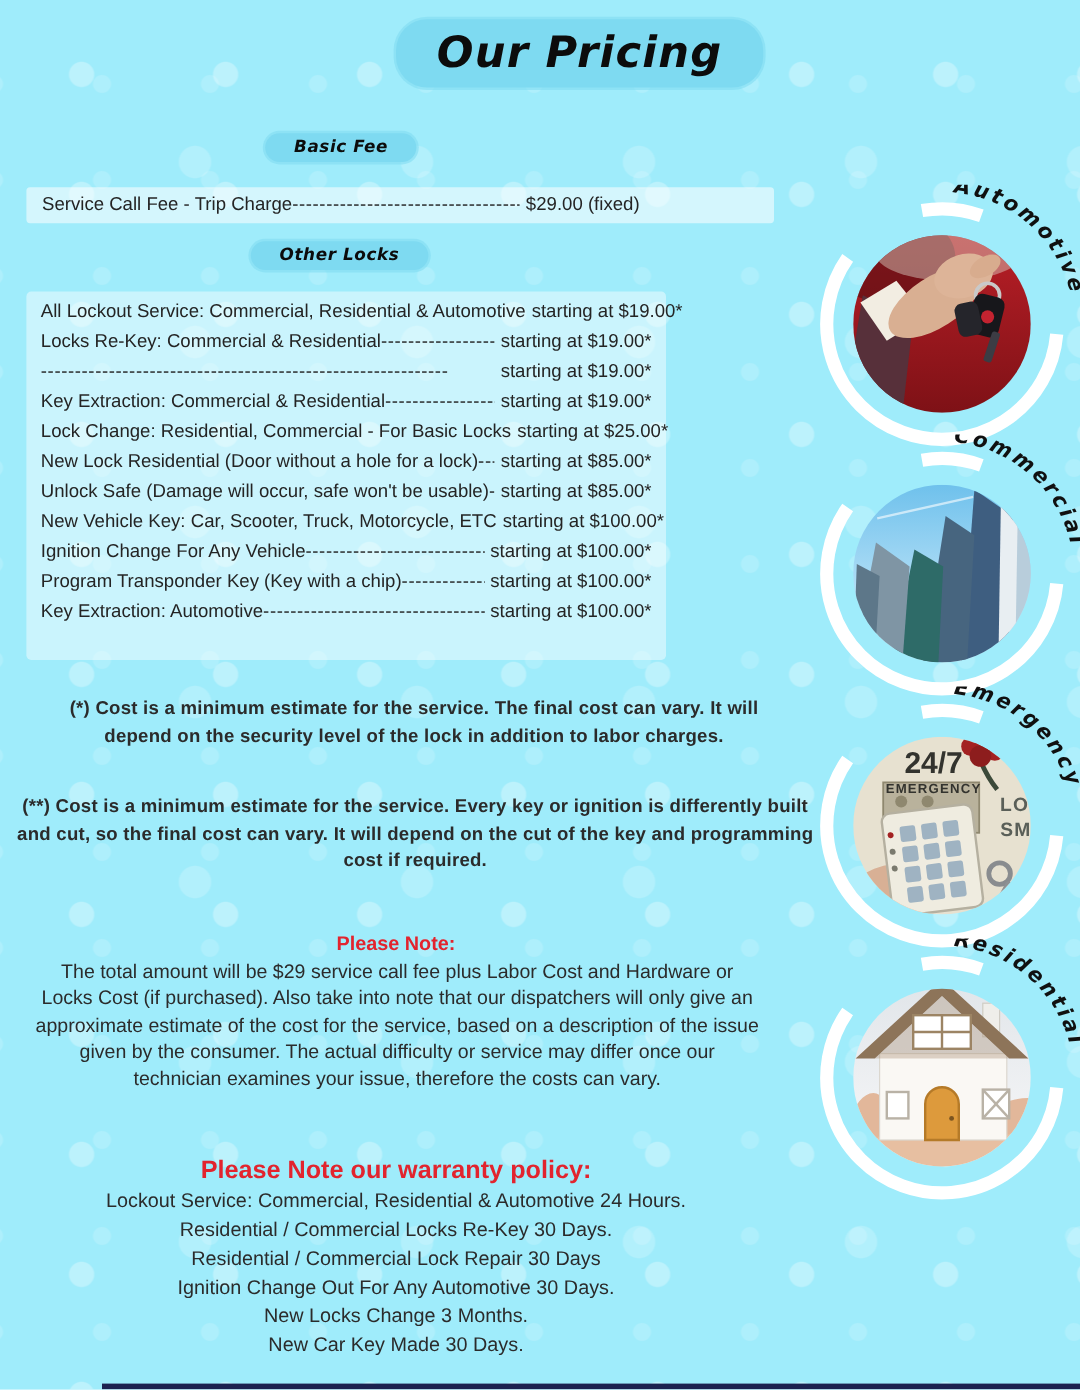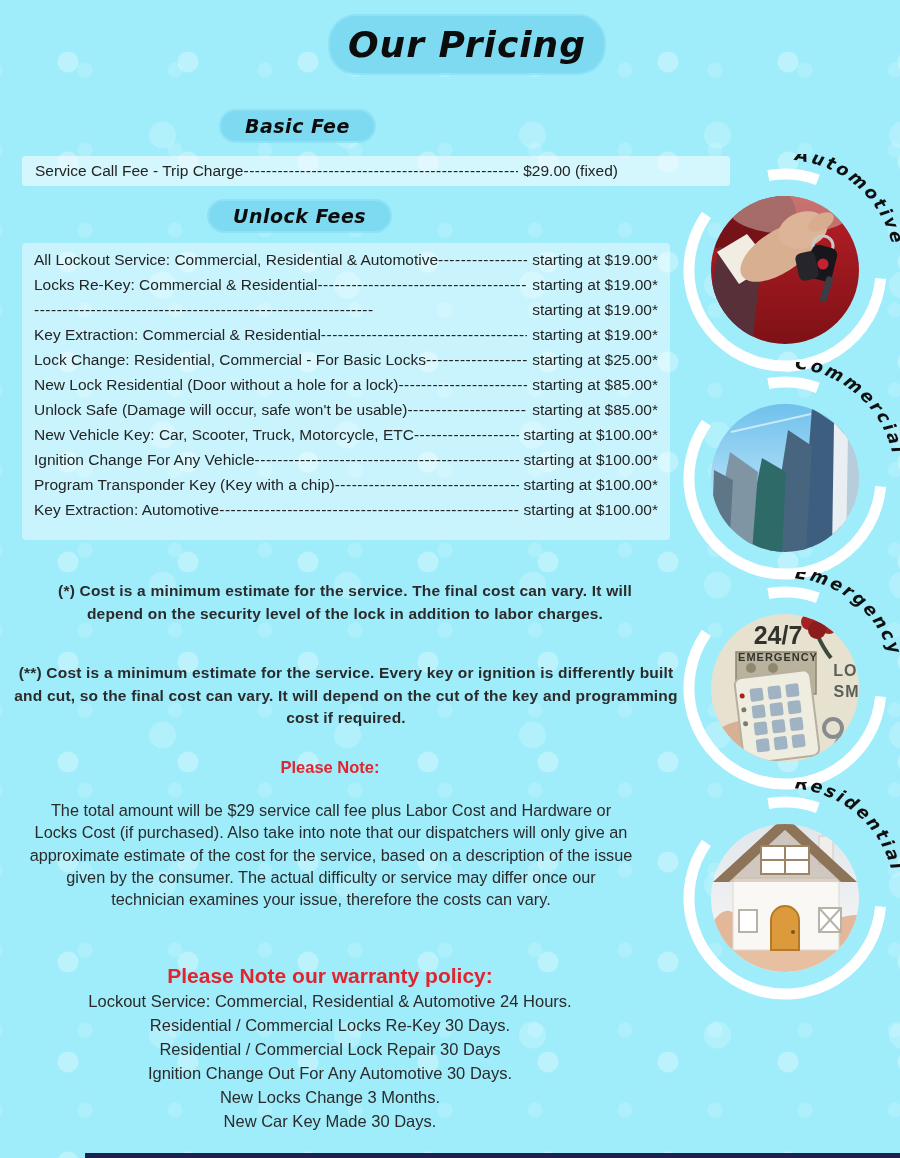--- a/index.html
+++ b/index.html
@@ -18,46 +18,46 @@
     color:#232323;
   }
 
   .bubble{
     position:absolute; width:fit-content;
     background:#7edaf1; border-radius:26px;
     font-family:"DejaVu Sans", sans-serif; font-weight:bold; font-style:italic;
     color:#0c0c0c; white-space:nowrap;
     box-shadow:0 0 0 2px rgba(126,218,241,.55);
   }
-  .title-bubble{ left:330px; top:16px; font-size:36px; padding:8px 18px; letter-spacing:1px; }
-  .sub-bubble{ font-size:19px; padding:4px 24px; letter-spacing:.5px; }
+  .title-bubble{ left:330px; top:16px; font-size:36px; padding:8px 34px; letter-spacing:1px; }
+  .sub-bubble{ font-size:14px; padding:4px 24px; letter-spacing:.5px; }
 
   .fee-row{
     position:absolute; display:flex; align-items:center;
     background:rgba(255,255,255,.55); border-radius:3px;
     font-size:15.5px; color:#242424;
   }
-  .basic-row{ left:22px; top:156px; width:708px; height:30px; padding:0 112px 0 13px; }
+  .basic-row{ left:22px; top:156px; width:623px; height:30px; padding:0 112px 0 13px; }
 
   .fee-panel{
-    position:absolute; left:22px; top:243px; width:648px;
+    position:absolute; left:22px; top:243px; width:533px;
     background:rgba(255,255,255,.45); border-radius:4px;
-    padding:8px 12px 14px 12px;
+    padding:8px 12px 24px 12px;
   }
   .fee-line{ display:flex; align-items:baseline; height:25px; font-size:15.5px; color:#242424; }
   .fee-label{ white-space:nowrap; }
   .leader{ flex:1; overflow:hidden; white-space:nowrap; letter-spacing:.5px; }
   .fee-price{ white-space:nowrap; padding-left:5px; }
 
   .note{ position:absolute; text-align:center; font-size:15.5px; line-height:22.5px; color:#2b2b2b; letter-spacing:.2px;font-weight:bold; }
   .note1{ left:30px; top:580px; width:630px; }
   .note2{ left:8px; top:662px; width:676px; }
 
   .red-heading{ position:absolute; text-align:center; color:#e2242e; font-weight:bold; }
-  .pn-heading{ left:0; top:758px; width:660px; font-size:16.5px; }
+  .pn-heading{ left:0; top:778px; width:660px; font-size:16.5px; }
   .pn-body{ position:absolute; left:28px; top:799px; width:606px; text-align:center; font-size:16.3px; line-height:22.3px; color:#2b2b2b; }
   .wr-heading{ left:0; top:964px; width:660px; font-size:21px; }
   .wr-lines{ position:absolute; left:0; top:989px; width:660px; text-align:center; font-size:16.5px; line-height:24px; color:#2b2b2b; }
 
   .service-group{ position:absolute; width:232px; height:226px; }
   .svc-0{ left:681px; top:154px; }
   .svc-1{ left:681px; top:362px; }
   .svc-2{ left:681px; top:572px; }
   .svc-3{ left:681px; top:782px; }
   .svc-label-text{
@@ -75,21 +75,21 @@
   <div class="bubble title-bubble">Our Pricing</div>
 
   <div class="bubble sub-bubble" style="left:221px; top:111px;">Basic Fee</div>
 
   <div class="fee-row basic-row">
     <span class="fee-label">Service Call Fee - Trip Charge</span>
     <span class="leader">------------------------------------------------------------</span>
     <span class="fee-price">$29.00 (fixed)</span>
   </div>
 
-  <div class="bubble sub-bubble" style="left:209px; top:201px;">Unlock Fees</div>
+  <div class="bubble sub-bubble" style="left:209px; top:201px;">Other Locks</div>
 
   <div class="fee-panel">
     <div class="fee-line">
         <span class="fee-label">All Lockout Service: Commercial, Residential &amp; Automotive</span>
         <span class="leader">------------------------------------------------------------</span>
         <span class="fee-price">starting at $19.00*</span>
       </div>
     <div class="fee-line">
         <span class="fee-label">Locks Re-Key: Commercial &amp; Residential</span>
         <span class="leader">------------------------------------------------------------</span>

